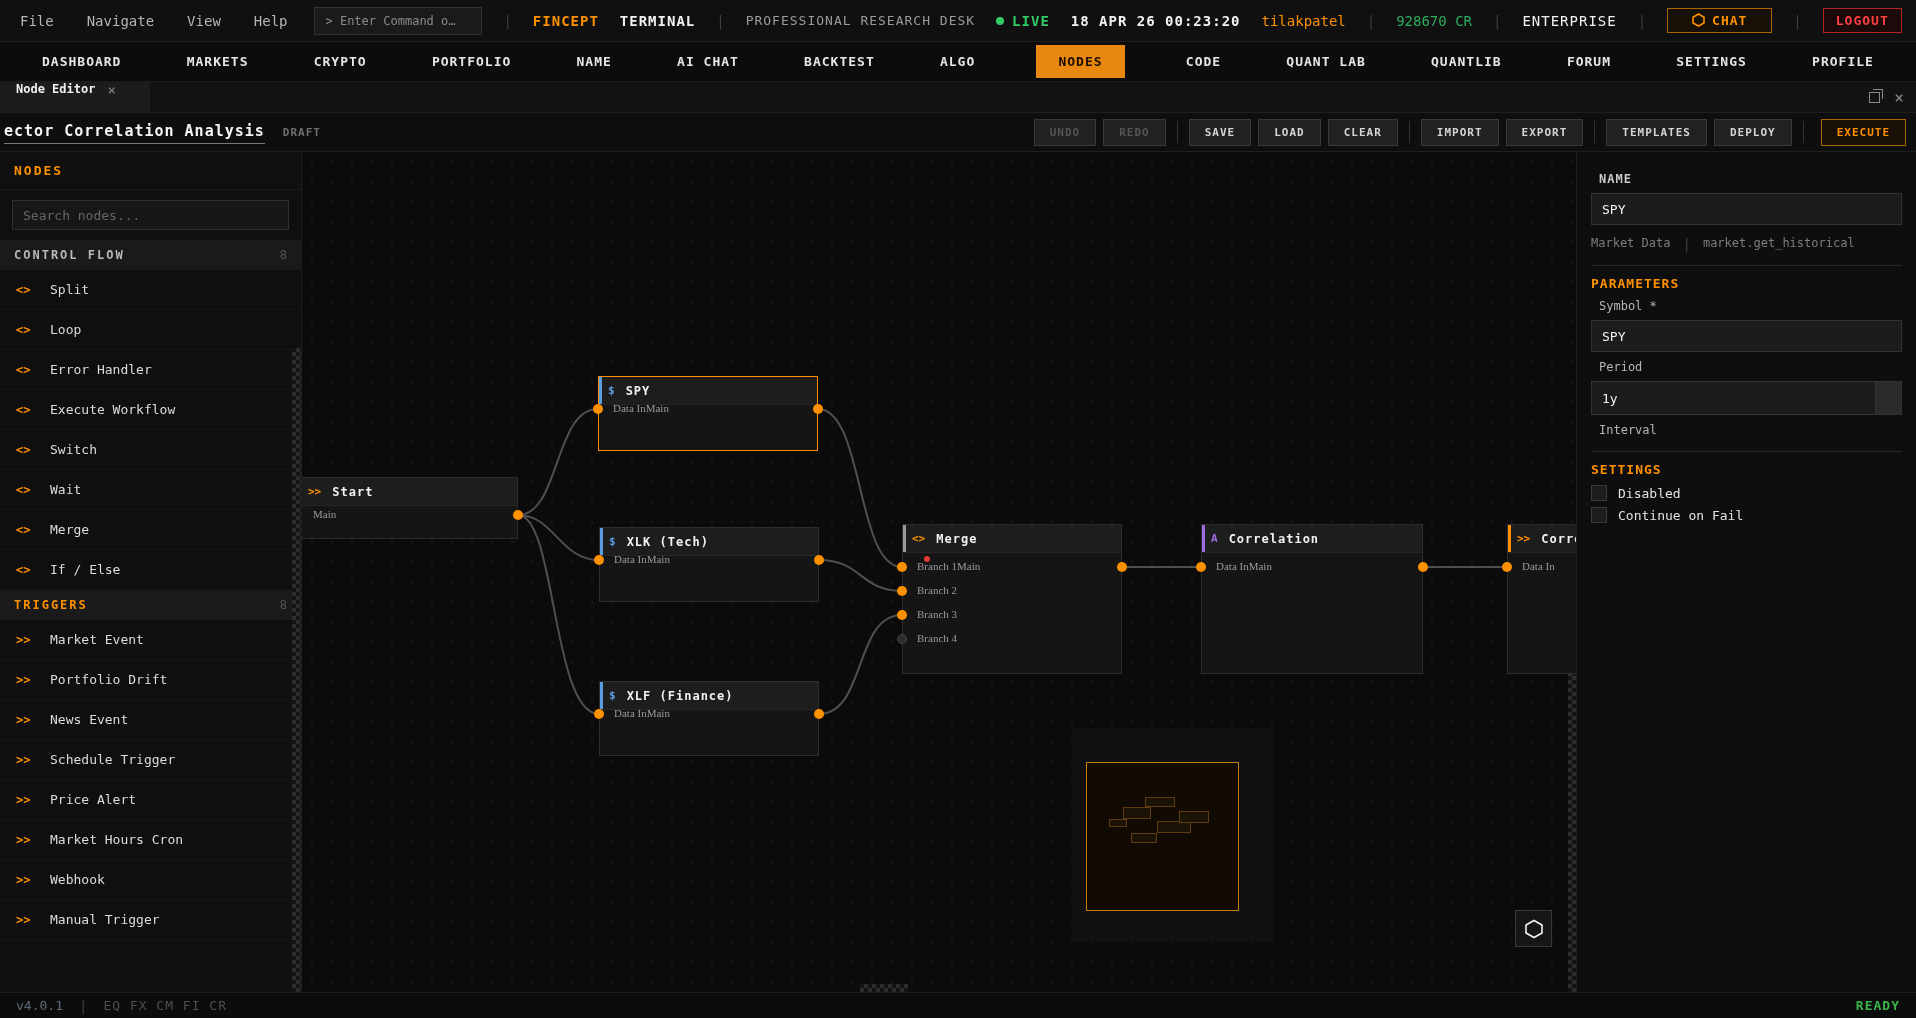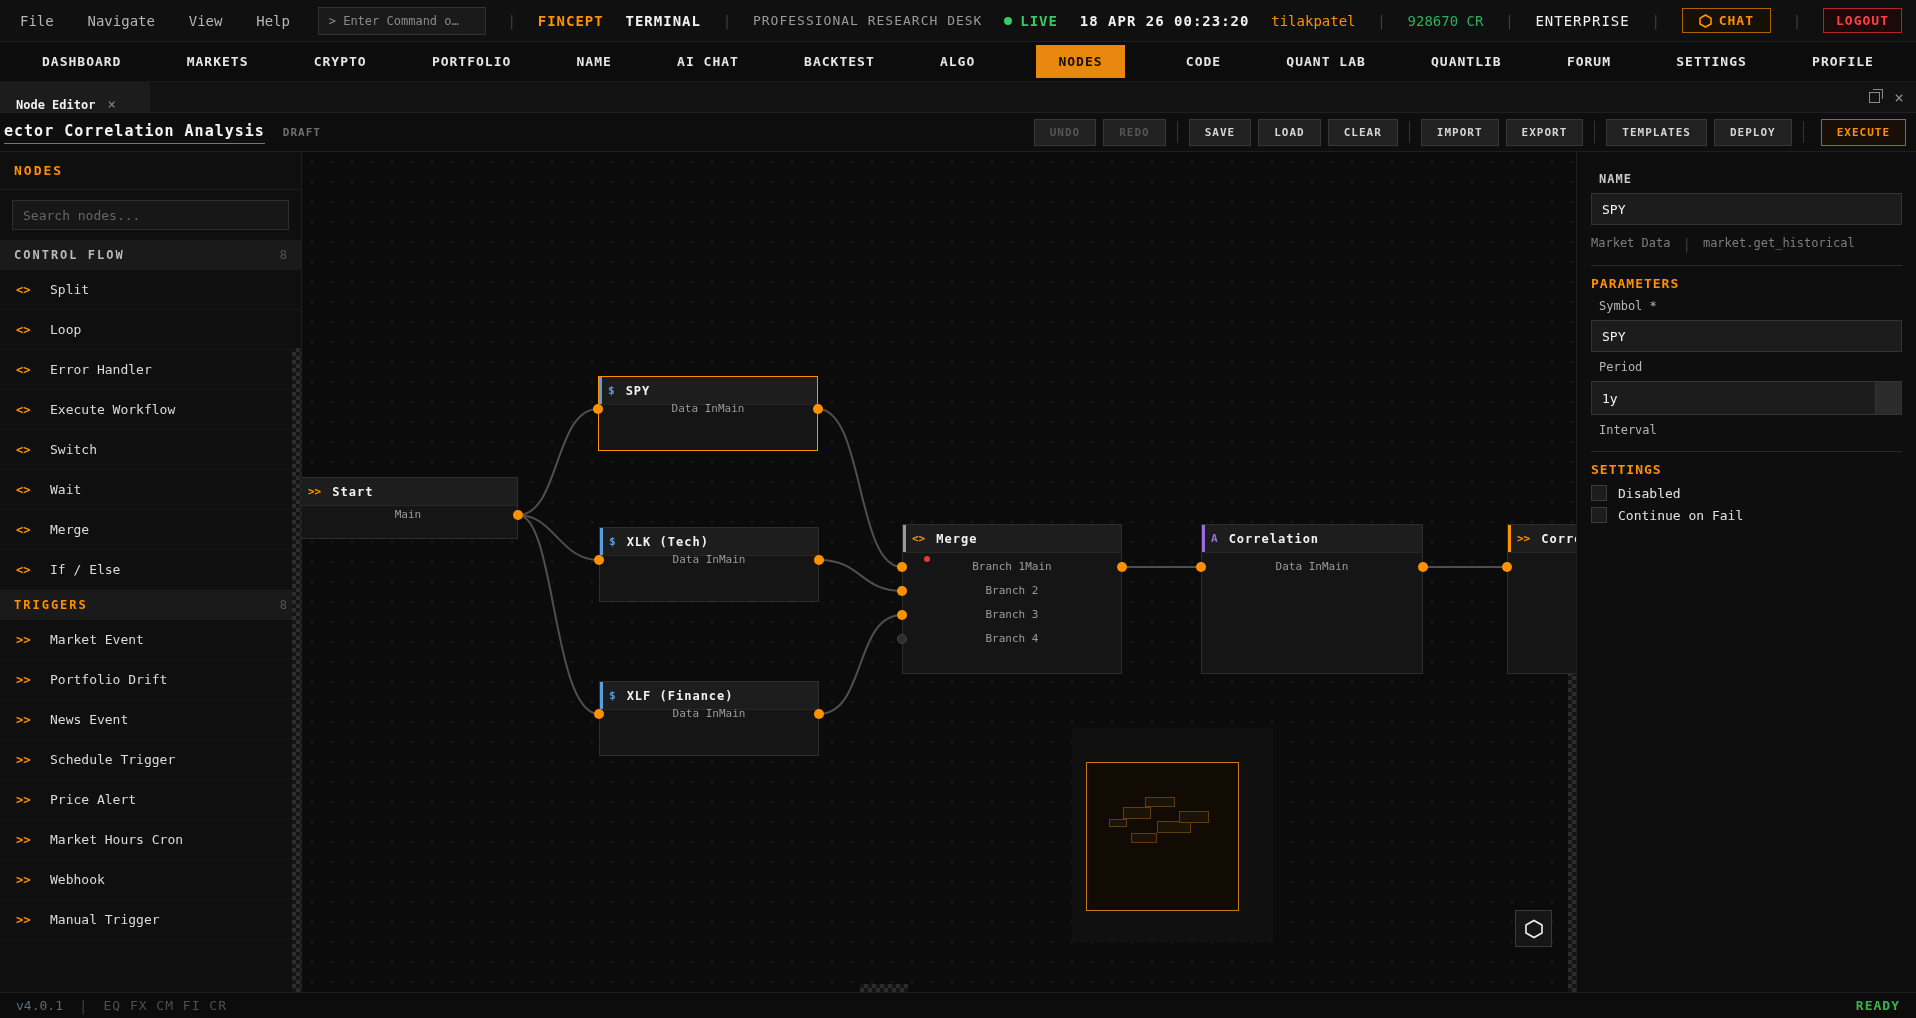--- a/index.html
+++ b/index.html
@@ -28,34 +28,34 @@
   .brand1 { color:var(--accent); font-weight:bold; font-size:14px; letter-spacing:1px; }
   .brand2 { color:#f2f2f2; font-weight:bold; font-size:14px; letter-spacing:1px; }
   .desk { color:#9a9a9a; font-size:13px; letter-spacing:1px; }
   .livewrap { display:flex; align-items:center; gap:8px; }
   .livedot { width:8px; height:8px; border-radius:50%; background:var(--green); }
   .livetxt { color:var(--green); font-weight:bold; font-size:14px; letter-spacing:1px; }
   .clock { color:#f2f2f2; font-weight:bold; font-size:14px; letter-spacing:1px; }
   .uname { color:var(--accent); font-size:14px; }
   .credits { color:#2fae5f; font-size:14px; }
   .plan { color:#f2f2f2; font-size:14px; letter-spacing:1px; }
-  .chatbtn { display:flex; align-items:flex-end; gap:7px; color:var(--accent); font-weight:bold; font-size:13px;
-             border:1px solid #a86500; background:#171006; padding:4px 16px; letter-spacing:1px; }
+  .chatbtn { display:flex; align-items:flex-start; gap:7px; color:var(--accent); font-weight:bold; font-size:13px;
+             border:1px solid #a86500; background:#171006; padding:4px 24px; letter-spacing:1px; }
   .logoutbtn { color:#ff4040; font-weight:bold; font-size:13px; border:1px solid #b32525; background:#1c0a0a;
                padding:4px 12px; letter-spacing:1px; }
 
   
   .navbar { height:40px; background:#0c0c0c; border-bottom:1px solid #1a1a1a; display:flex; align-items:center;
             justify-content:space-between; padding:0 38px; flex:0 0 auto; }
   .navtab { color:#e6e6e6; font-size:13px; font-weight:bold; letter-spacing:1px; padding:9px 4px; }
   .navtab.active { background:#e8880f; color:#190d00; padding:9px 22px; }
 
   
   .tabbar { height:31px; background:#121212; border-bottom:1px solid #1f1f1f; display:flex; align-items:stretch; flex:0 0 auto; }
-  .edittab { background:#1c1c1c; display:flex; align-items:flex-end; gap:12px; padding:0 16px; min-width:150px; }
+  .edittab { background:#1c1c1c; display:flex; align-items:flex-start; gap:12px; padding:0 16px; min-width:150px; }
   .edittab .tlabel { color:#f0f0f0; font-size:12px; font-weight:bold; }
   .edittab .tclose { color:#8a8a8a; font-size:14px; }
   .tabbar-right { margin-left:auto; display:flex; align-items:center; gap:14px; padding-right:12px; color:#8a8a8a; }
   .popicon { width:11px; height:11px; border:1px solid #8a8a8a; position:relative; display:inline-block; }
   .popicon::after { content:""; position:absolute; left:3px; top:-4px; width:9px; height:9px; border:1px solid #8a8a8a; border-left:none; border-bottom:none; }
 
   
   .toolbar { height:39px; background:#0e0e0e; border-bottom:1px solid #1f1f1f; display:flex; align-items:center;
              padding:0 10px 0 4px; flex:0 0 auto; }
   .wf-title-wrap { overflow:hidden; }
@@ -98,22 +98,22 @@
   .canvas { flex:1; position:relative; overflow:hidden; background-color:#0b0b0b;
             background-image:radial-gradient(#1d1d1d 1.1px, transparent 1.2px); background-size:20px 20px; }
   .wires { position:absolute; inset:0; width:100%; height:100%; }
   .node { position:absolute; background:#151515; border:1px solid #2d2d2d; z-index:2; }
   .node.selected { border-color:var(--accent); }
   .nhead { height:28px; background:#1d1d1d; border-bottom:1px solid #262626; display:flex; align-items:center;
            gap:11px; padding:0 10px 0 9px; position:relative; }
   .naccent { position:absolute; left:0; top:0; bottom:0; width:3px; }
   .nico { font-weight:bold; font-size:11px; }
   .ntitle { color:#f2f2f2; font-weight:bold; font-size:12px; letter-spacing:1px; }
-  .prow { position:absolute; left:0; right:0; height:16px; display:flex; justify-content:center;
-          padding:0 14px; font-size:11px; color:#9a9a9a; }
+  .prow { position:absolute; left:0; right:0; height:16px; display:flex; justify-content:flex-start;
+          padding:0 14px; font-size:11px; color:#9a9a9a;font-family:Liberation Serif, serif; }
   .dot { position:absolute; width:10px; height:10px; border-radius:50%; background:var(--accent); z-index:3; }
   .dot.off { background:#2e2e2e; border:1px solid #444; }
   .reddot { position:absolute; left:21px; top:31px; width:6px; height:6px; border-radius:50%; background:#e53935; }
 
   .minimap { position:absolute; left:770px; top:576px; width:201px; height:214px; background:#101010; }
   .mm-view { position:absolute; left:14px; top:34px; width:153px; height:149px; border:1px solid #c77b16; background:#120b03; }
   .mm-node { position:absolute; background:#1c1307; border:1px solid #5f3d10; }
   .hexbtn { position:absolute; right:24px; bottom:45px; width:37px; height:37px; background:#161616;
             border:1px solid #3a3a3a; display:flex; align-items:center; justify-content:center; }
   .canvas .vthumb { position:absolute; right:0; top:372px; bottom:0; width:8px; }

